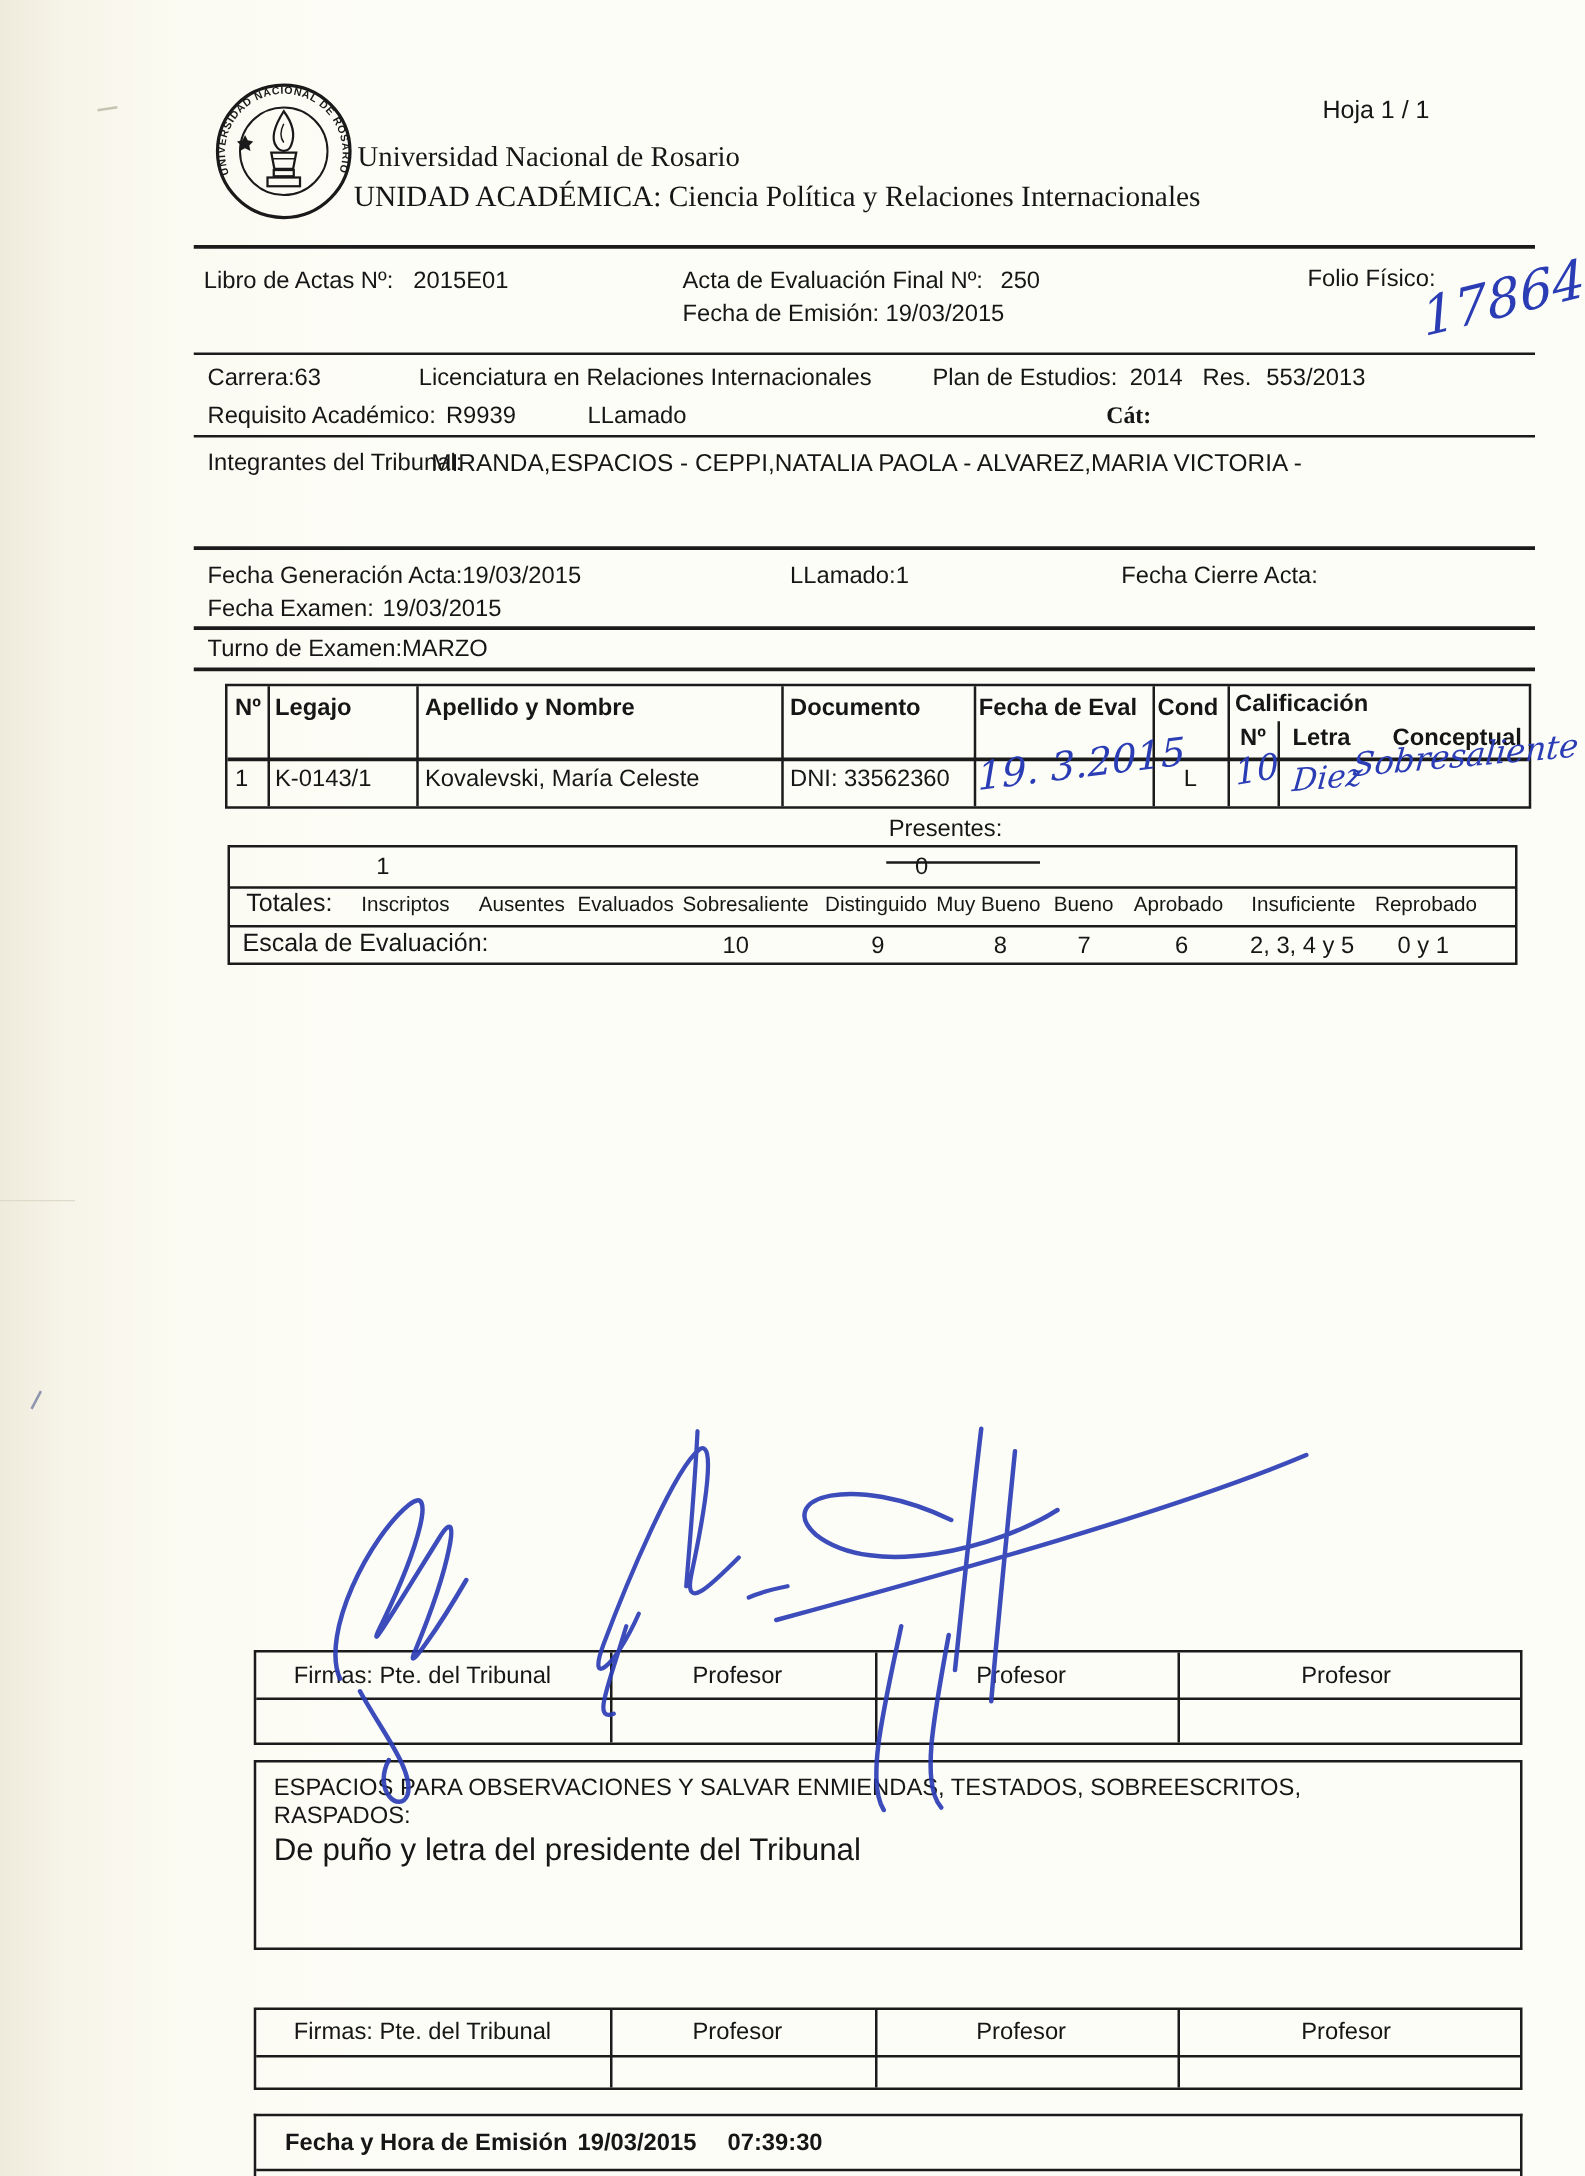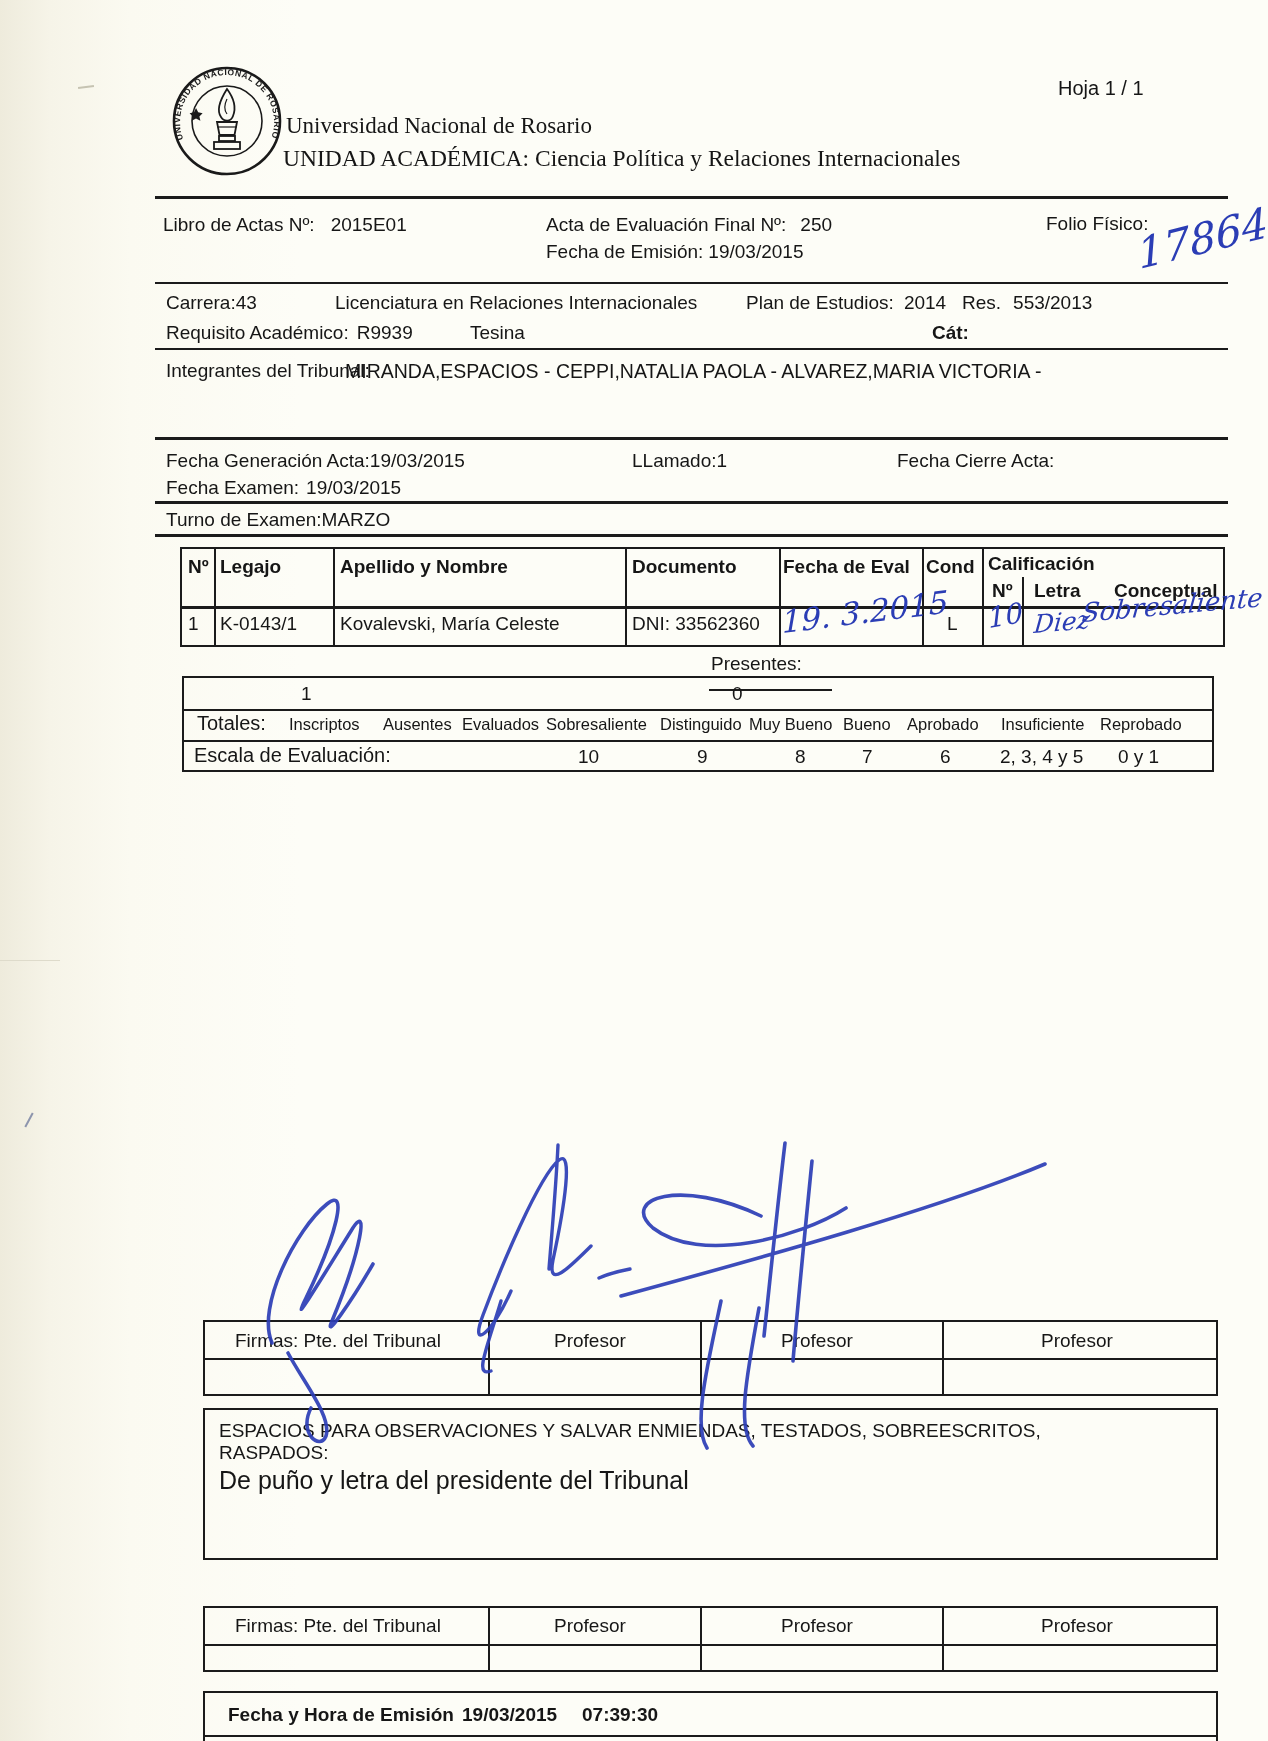--- a/index.html
+++ b/index.html
@@ -63,34 +63,34 @@
   </span>
   <span class="t" style="left:1046px;top:212px;">Folio Físico:</span>
   <span class="t" style="left:546px;top:240px;">
     <span>Fecha de Emisión:</span><span style="margin-left:5px;">19/03/2015</span>
   </span>
   <span class="hw" style="left:1138px;top:230px;font-size:42px;transform:rotate(-14deg) skewX(-8deg);">17864</span>
 
   <div class="hline" style="top:282px;height:2px;"></div>
 
   <span class="t" style="left:166px;top:291px;">
-    <span>Carrera:</span><span>43</span>
+    <span>Carrera:</span><span>63</span>
   </span>
   <span class="t" style="left:335px;top:291px;">Licenciatura en Relaciones Internacionales</span>
   <span class="t" style="left:746px;top:291px;">
     <span>Plan de Estudios:</span><span style="margin-left:10px;">2014</span>
   </span>
   <span class="t" style="left:962px;top:291px;">
     <span>Res.</span><span style="margin-left:12px;">553/2013</span>
   </span>
   <span class="t" style="left:166px;top:321px;">
     <span>Requisito Académico:</span><span style="margin-left:8px;">R9939</span>
   </span>
-  <span class="t" style="left:470px;top:321px;">Tesina</span>
-  <span class="t b" style="left:932px;top:321px;">Cát:</span>
+  <span class="t" style="left:470px;top:321px;">LLamado</span>
+  <span class="t b" style="left:885px;top:321px;font-family:Liberation Serif, serif;">Cát:</span>
 
   <div class="hline" style="top:348px;height:2px;"></div>
 
   <span class="t" style="left:166px;top:359px;">Integrantes del Tribunal:</span>
   <span class="t" style="left:345px;top:359px;font-size:19.5px;">MIRANDA,ESPACIOS - CEPPI,NATALIA PAOLA - ALVAREZ,MARIA VICTORIA -</span>
 
   <div class="hline" style="top:437px;height:3px;"></div>
   <span class="t" style="left:166px;top:449px;">
     <span>Fecha Generación Acta:</span><span>19/03/2015</span>
   </span>

